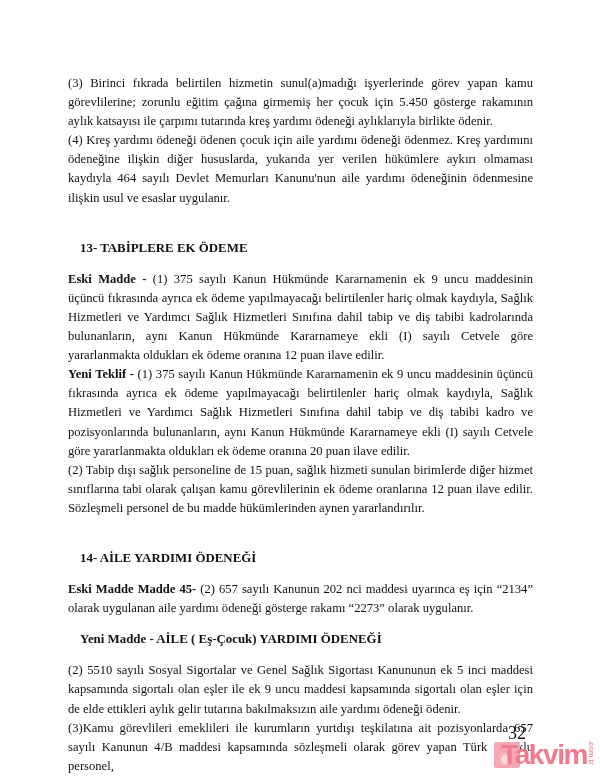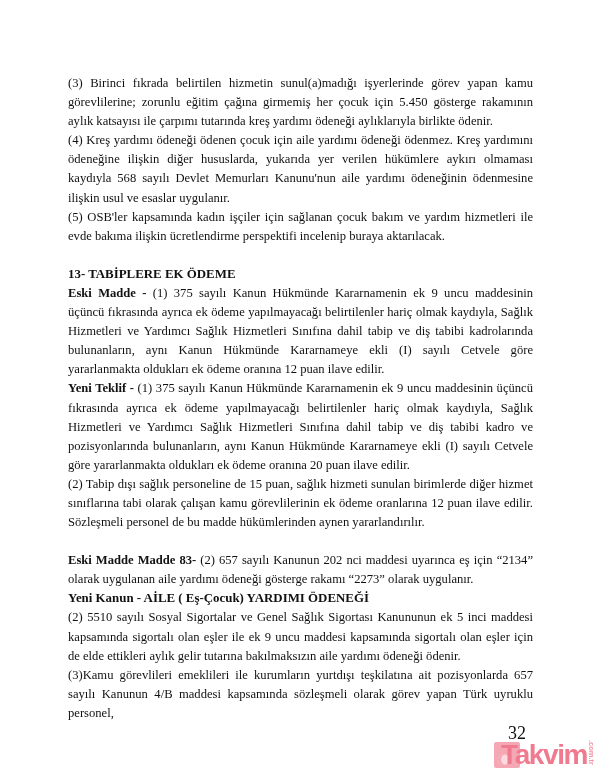--- a/index.html
+++ b/index.html
@@ -34,21 +34,21 @@
   p.para {
     margin: 0;
     font-size: 12.6px;
     line-height: 19.1px;
     text-align: justify;
     text-justify: inter-word;
     hyphens: none;
   }
 
   h3.heading {
-    margin: 0;
+    margin: 12px;
     font-size: 12.9px;
     line-height: 19.1px;
     font-weight: bold;
     text-align: left;
   }
 
   .spacer-lg { height: 19px; }
 
   .lead {
     font-weight: bold;
@@ -131,40 +131,40 @@
 </style>
 </head>
 <body>
 
 <div id="page">
 
   <div id="content">
 
     <p class="para">(3)  Birinci fıkrada belirtilen hizmetin sunul(a)madığı işyerlerinde görev yapan kamu görevlilerine; zorunlu eğitim çağına girmemiş her çocuk için 5.450 gösterge rakamının aylık katsayısı ile çarpımı tutarında kreş yardımı ödeneği aylıklarıyla birlikte ödenir.</p>
 
-    <p class="para">(4)  Kreş yardımı ödeneği ödenen çocuk için aile yardımı ödeneği ödenmez. Kreş yardımını ödeneğine ilişkin diğer hususlarda, yukarıda yer verilen hükümlere aykırı olmaması kaydıyla 568 sayılı Devlet Memurları Kanunu'nun aile yardımı ödeneğinin ödenmesine ilişkin usul ve esaslar uygulanır.</p>
+    <p class="para">(4)  Kreş yardımı ödeneği ödenen çocuk için aile yardımı ödeneği ödenmez. Kreş yardımını ödeneğine ilişkin diğer hususlarda, yukarıda yer verilen hükümlere aykırı olmaması kaydıyla 464 sayılı Devlet Memurları Kanunu'nun aile yardımı ödeneğinin ödenmesine ilişkin usul ve esaslar uygulanır.</p>
 
-    <p class="para">(5)  OSB'ler kapsamında kadın işçiler için sağlanan çocuk bakım ve yardım hizmetleri ile evde bakıma ilişkin ücretlendirme perspektifi incelenip buraya aktarılacak.</p>
 
     <div class="spacer-lg"></div>
 
     <h3 class="heading">13- TABİPLERE EK ÖDEME</h3>
 
     <p class="para"><span class="lead">Eski Madde - </span><span>(1) 375 sayılı Kanun Hükmünde Kararnamenin ek 9 uncu maddesinin üçüncü fıkrasında ayrıca ek ödeme yapılmayacağı belirtilenler hariç olmak kaydıyla, Sağlık Hizmetleri ve Yardımcı Sağlık Hizmetleri Sınıfına dahil tabip ve diş tabibi kadrolarında bulunanların, aynı Kanun Hükmünde Kararnameye ekli (I) sayılı Cetvele göre yararlanmakta oldukları ek ödeme oranına 12 puan ilave edilir.</span></p>
 
     <p class="para"><span class="lead">Yeni Teklif - </span><span>(1) 375 sayılı Kanun Hükmünde Kararnamenin ek 9 uncu maddesinin üçüncü fıkrasında ayrıca ek ödeme yapılmayacağı belirtilenler hariç olmak kaydıyla, Sağlık Hizmetleri ve Yardımcı Sağlık Hizmetleri Sınıfına dahil tabip ve diş tabibi kadro ve pozisyonlarında bulunanların, aynı Kanun Hükmünde Kararnameye ekli (I) sayılı Cetvele göre yararlanmakta oldukları ek ödeme oranına 20 puan ilave edilir.</span></p>
 
     <p class="para">(2) Tabip dışı sağlık personeline de 15 puan, sağlık hizmeti sunulan birimlerde diğer hizmet sınıflarına tabi olarak çalışan kamu görevlilerinin ek ödeme oranlarına 12 puan ilave edilir. Sözleşmeli personel de bu madde hükümlerinden aynen yararlandırılır.</p>
 
     <div class="spacer-lg"></div>
 
+    <h3 class="heading">14- AİLE YARDIMI ÖDENEĞİ</h3>
 
-    <p class="para"><span class="lead">Eski Madde Madde 83- </span><span>(2) 657 sayılı Kanunun 202 nci maddesi uyarınca eş için “2134” olarak uygulanan aile yardımı ödeneği gösterge rakamı “2273” olarak uygulanır.</span></p>
+    <p class="para"><span class="lead">Eski Madde Madde 45- </span><span>(2) 657 sayılı Kanunun 202 nci maddesi uyarınca eş için “2134” olarak uygulanan aile yardımı ödeneği gösterge rakamı “2273” olarak uygulanır.</span></p>
 
-    <h3 class="heading">Yeni Kanun -  AİLE ( Eş-Çocuk) YARDIMI ÖDENEĞİ</h3>
+    <h3 class="heading">Yeni Madde -  AİLE ( Eş-Çocuk) YARDIMI ÖDENEĞİ</h3>
 
 
     <p class="para">(2) 5510 sayılı Sosyal Sigortalar ve Genel Sağlık Sigortası Kanununun ek 5 inci maddesi kapsamında sigortalı olan eşler ile ek 9 uncu maddesi kapsamında sigortalı olan eşler için de elde ettikleri aylık gelir tutarına bakılmaksızın aile yardımı ödeneği ödenir.</p>
 
     <p class="para">(3)Kamu görevlileri emeklileri ile kurumların yurtdışı teşkilatına ait pozisyonlarda 657 sayılı Kanunun 4/B maddesi kapsamında sözleşmeli olarak görev yapan Türk uyruklu personel,</p>
 
   </div>
 
   <div id="page-number">32</div>
 

